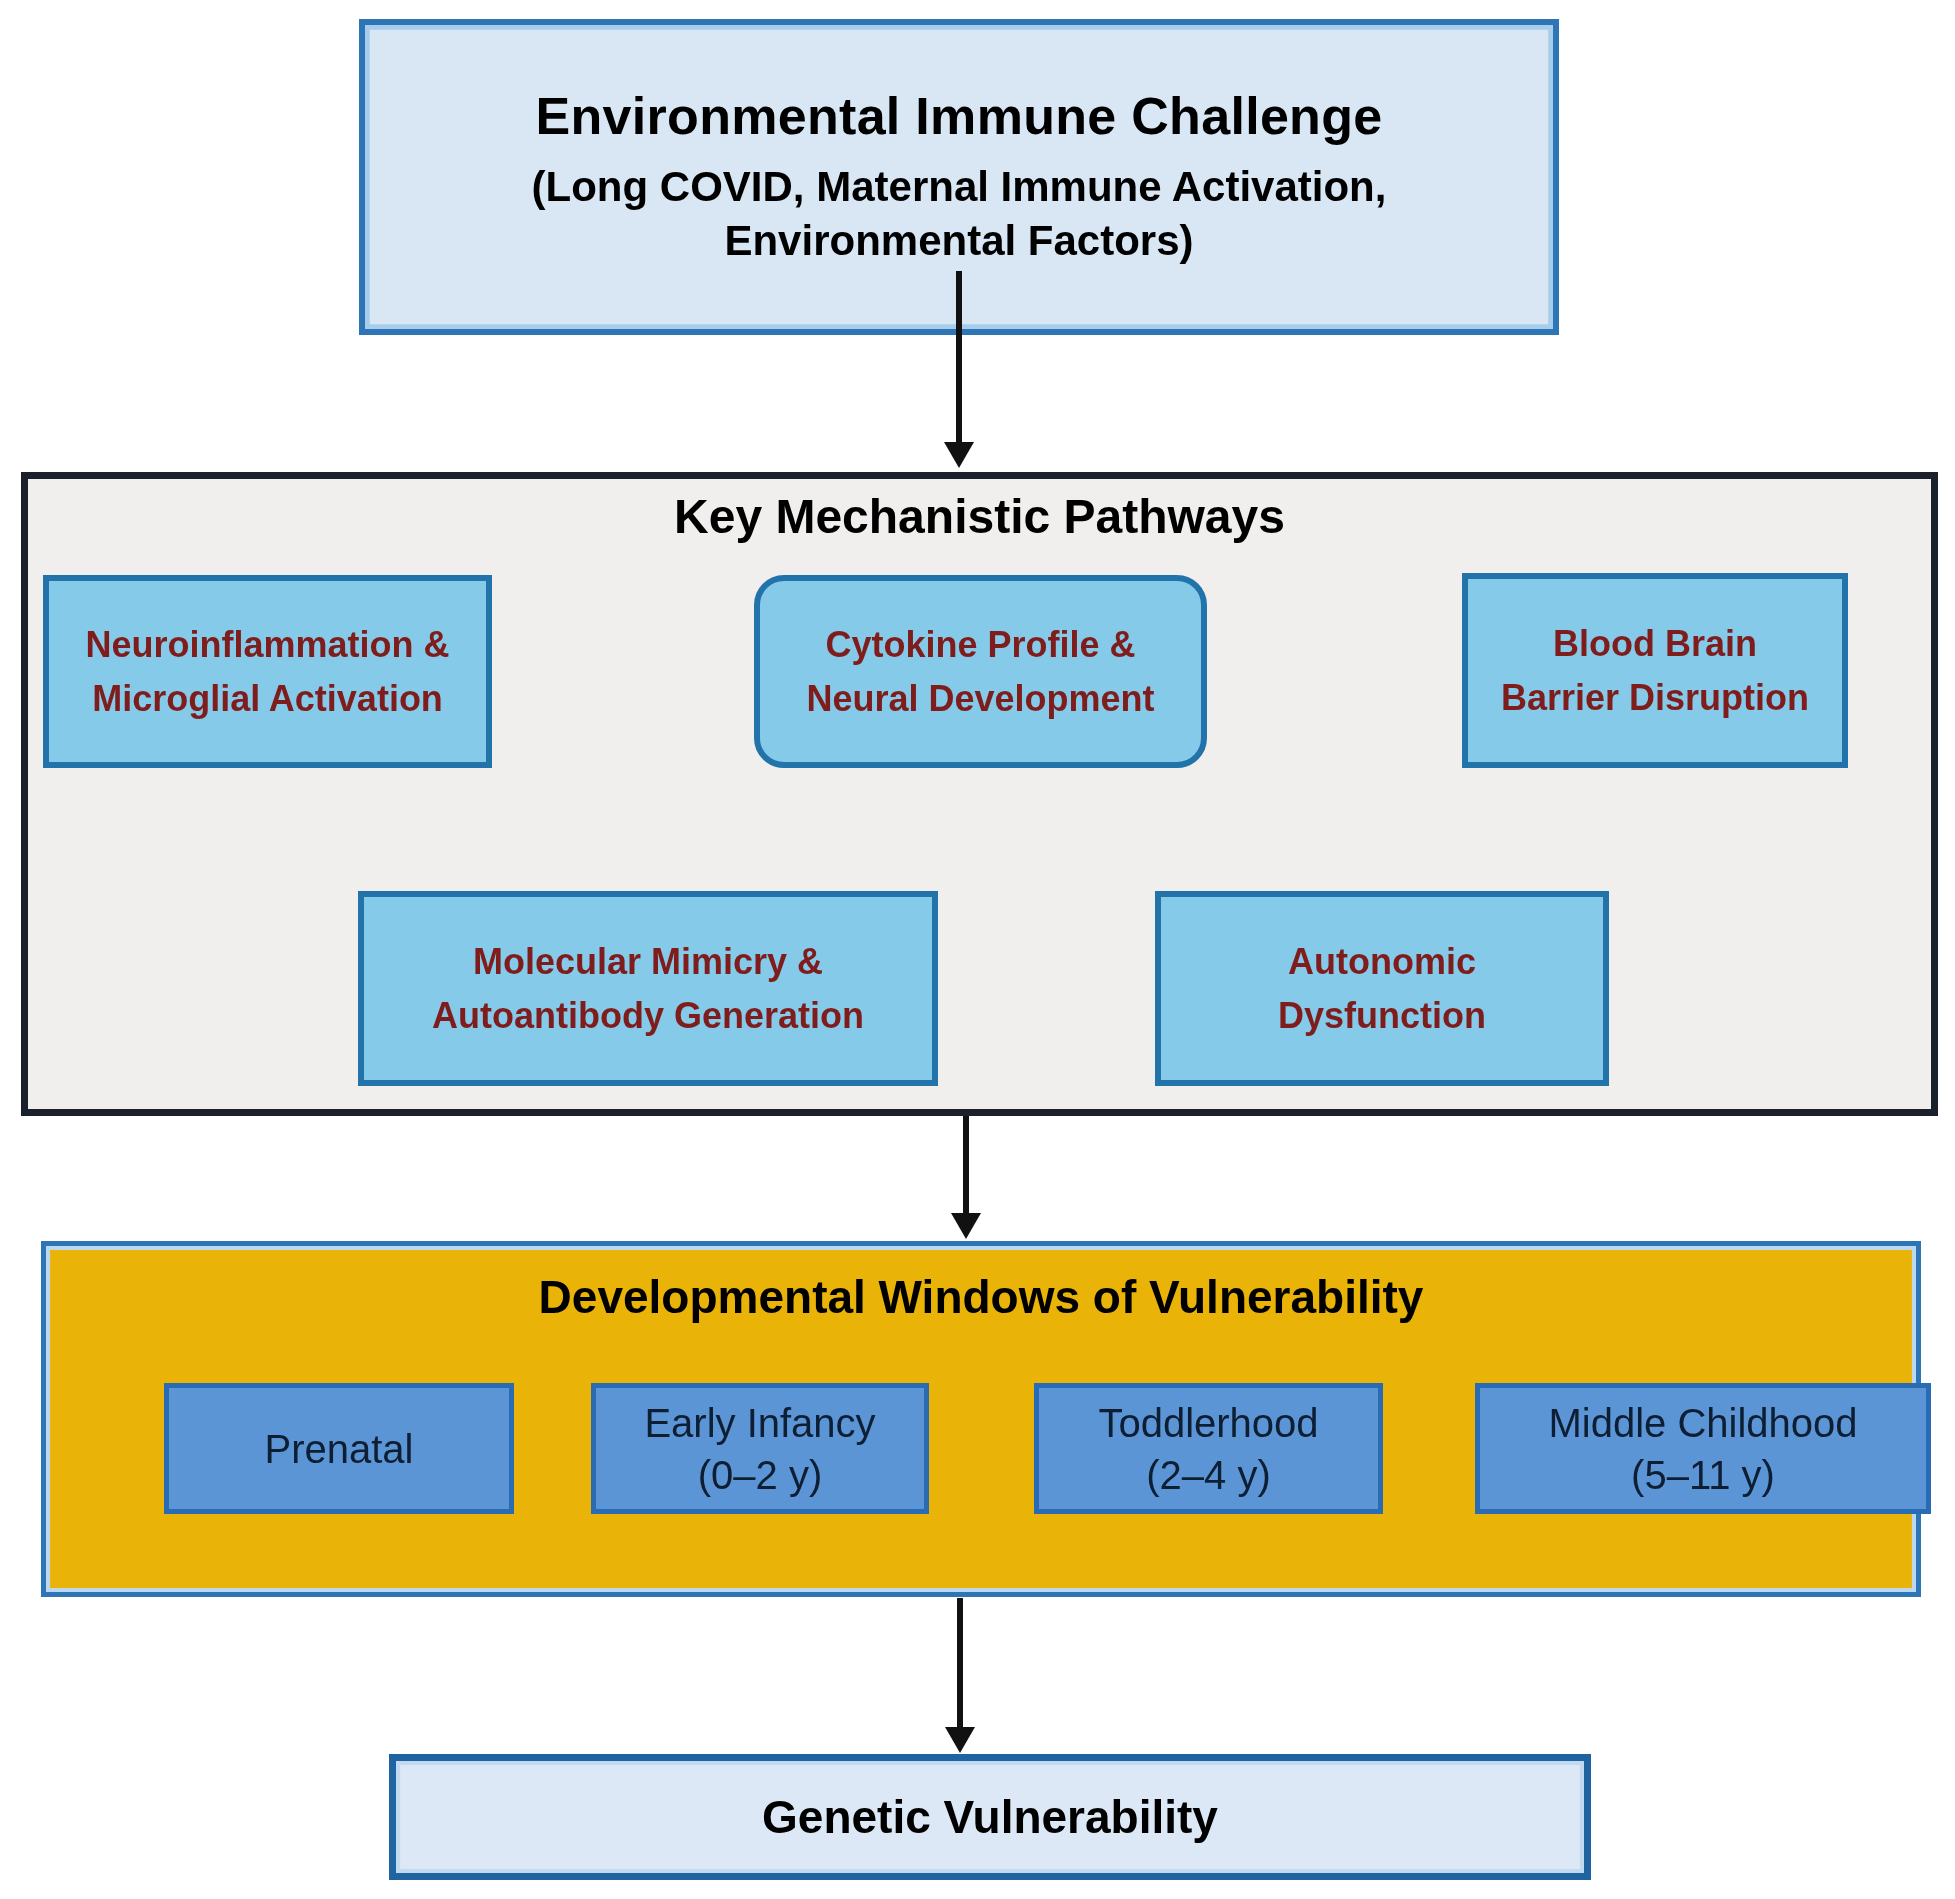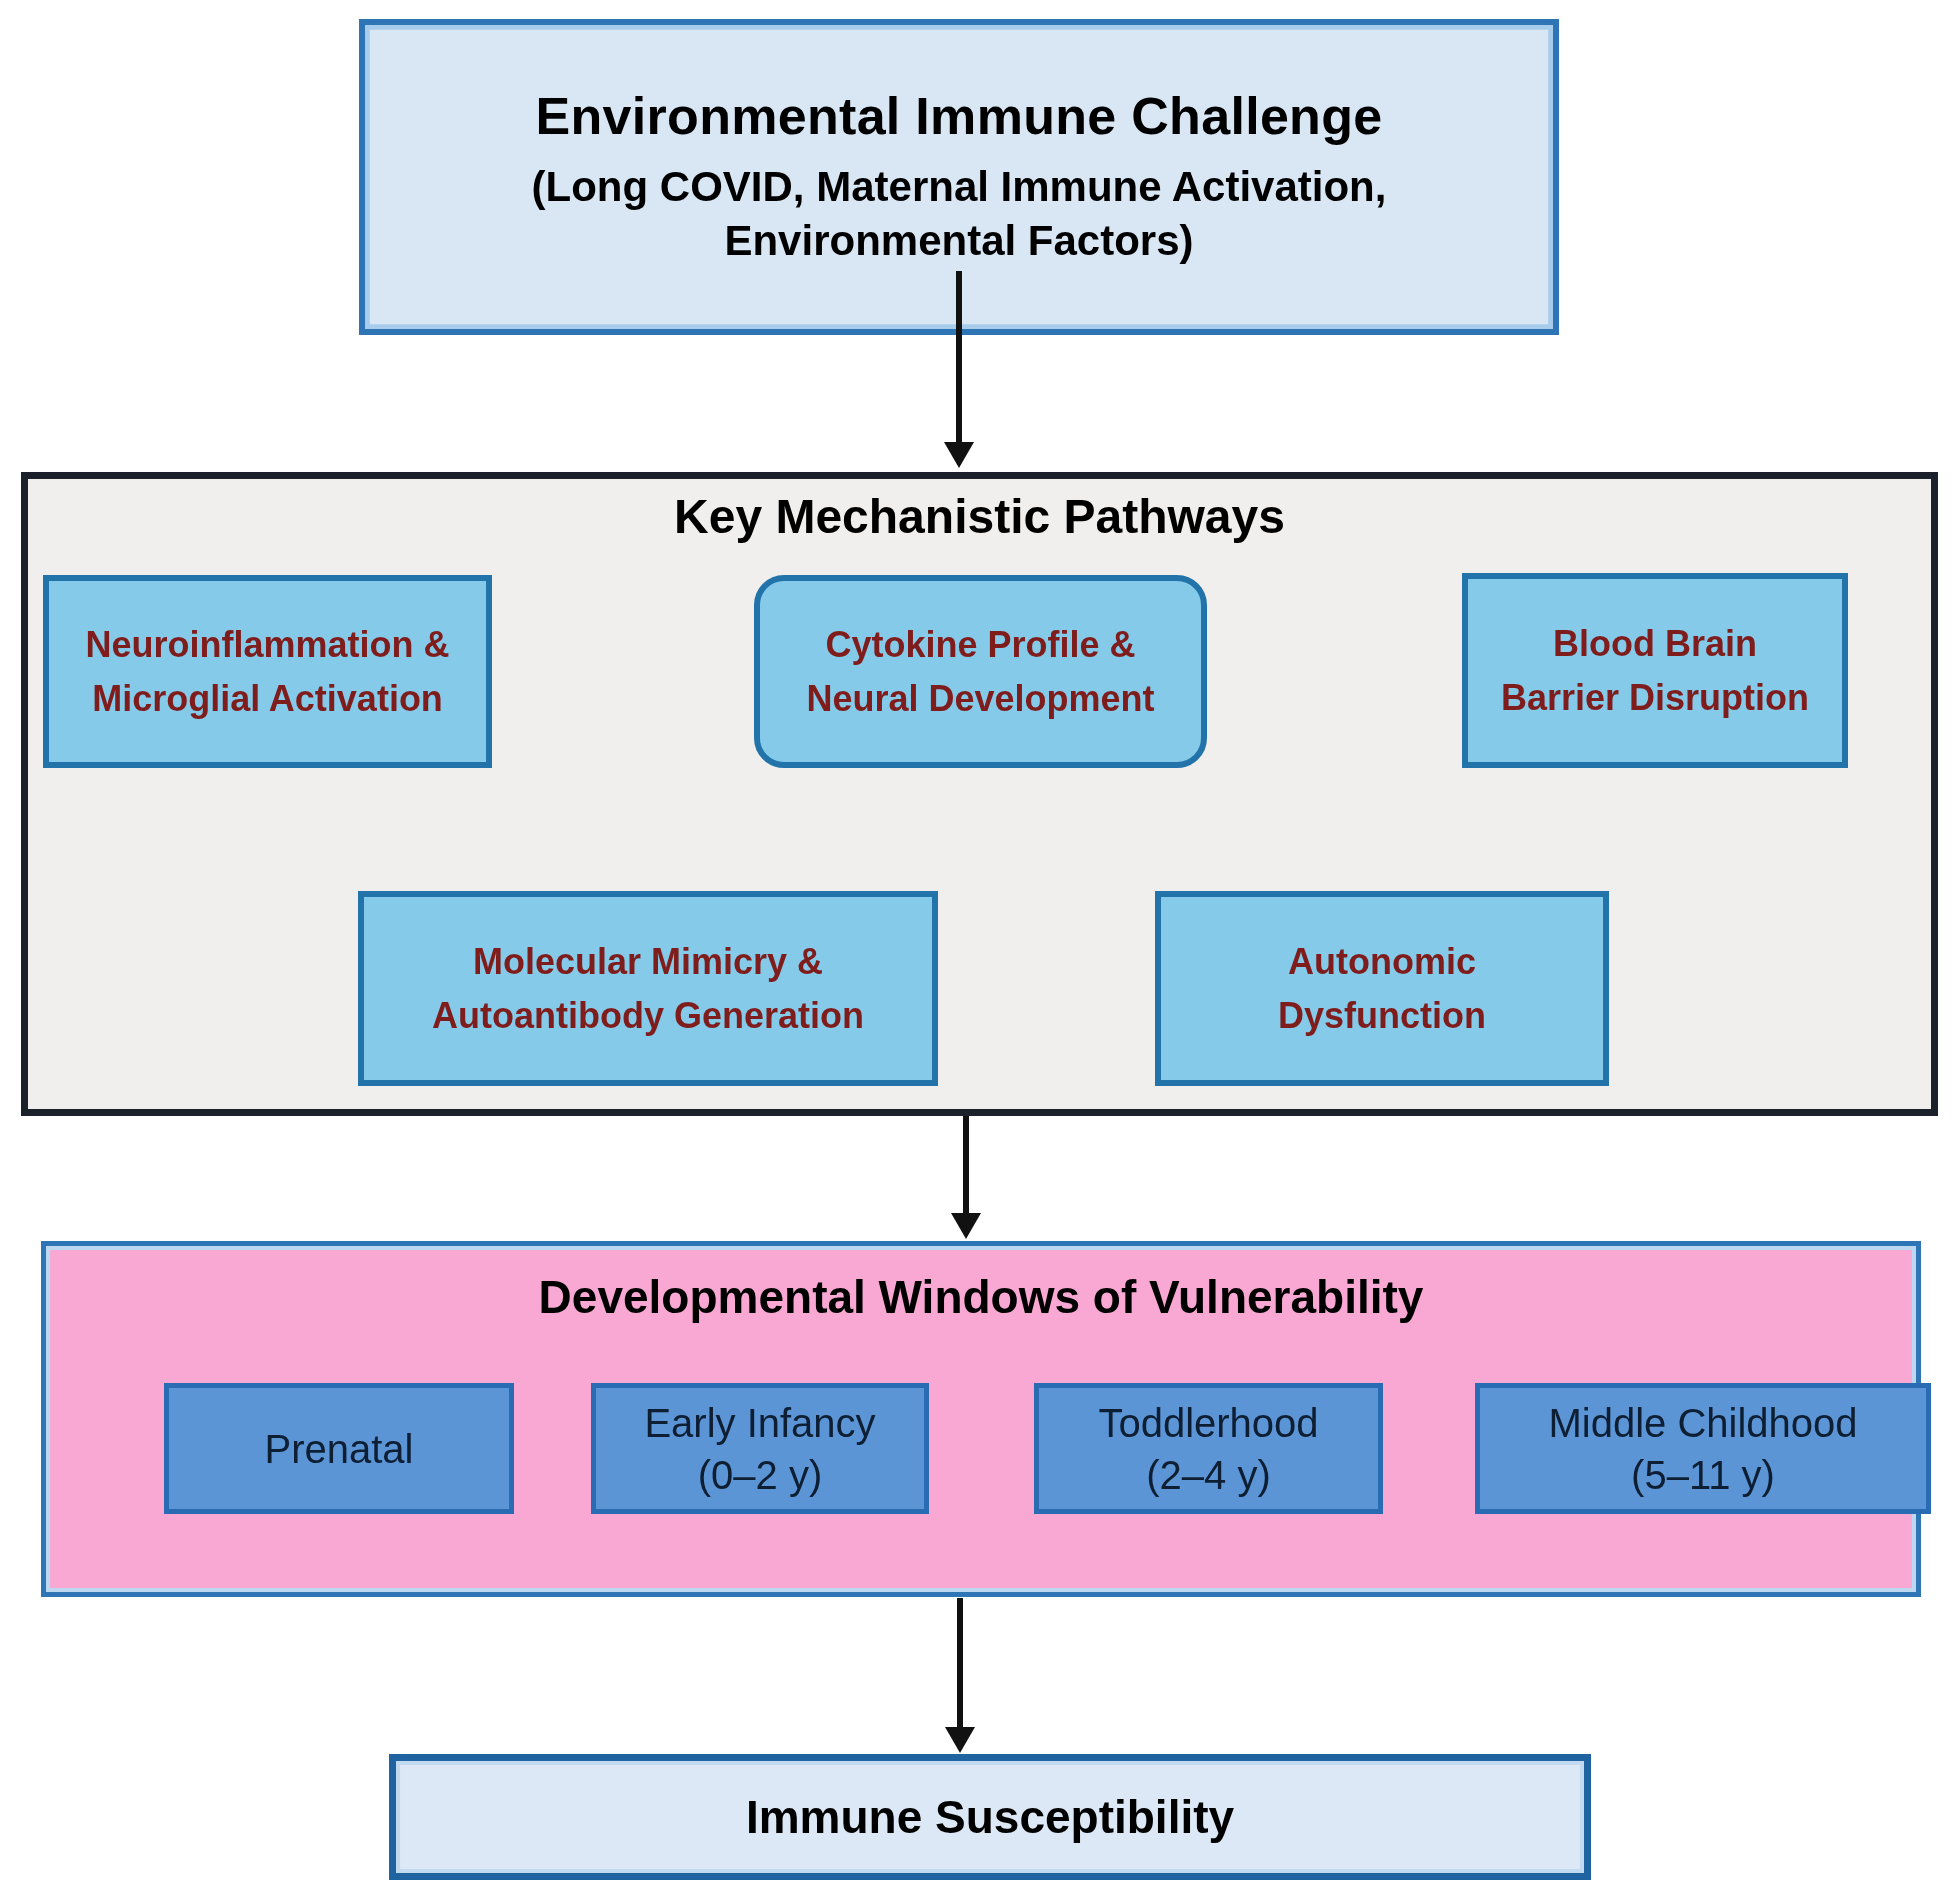--- a/index.html
+++ b/index.html
@@ -38,21 +38,21 @@
   }
   .pbox-1 { left:43px;   top:575px;  width:449px; height:193px; }
   .pbox-2 { left:754px; top:575px;  width:453px; height:193px;border-radius:30px; }
   .pbox-3 { left:1462px; top:573px;  width:386px; height:195px; }
   .pbox-4 { left:358px;  top:891px; width:580px; height:195px; }
   .pbox-5 { left:1155px; top:891px; width:454px; height:195px; }
 
   
   .windows {
     left:41px; top:1241px; width:1880px; height:356px;
-    background:#f9a8d4; border:5.5px solid #2e75b6;
+    background:#eab308; border:5.5px solid #2e75b6;
     box-shadow: inset 0 0 0 4.1px #bcd7f0;
   }
   .windows-title {
     position:absolute; left:0; top:23.5px; width:100%;
     text-align:center; font-size:46px; font-weight:700;
   }
   .wbox {
     background:#5b95d6; border:5.5px solid #2a6cb3;
     display:flex; align-items:center; justify-content:center;
     text-align:center; font-weight:400; font-size:40px; line-height:1.3;
@@ -132,17 +132,17 @@
 (2–4 y)</div>
   <div class="abs wbox wbox-4 pre">Middle Childhood
 (5–11 y)</div>
 
   <div class="abs arrow arrow-3">
     <div class="arrow-line"></div>
     <div class="arrow-head"></div>
   </div>
 
   <div class="abs outcome">
-    <div>Immune Susceptibility</div>
+    <div>Genetic Vulnerability</div>
   </div>
 
 </div>
 
 
 </body></html>

